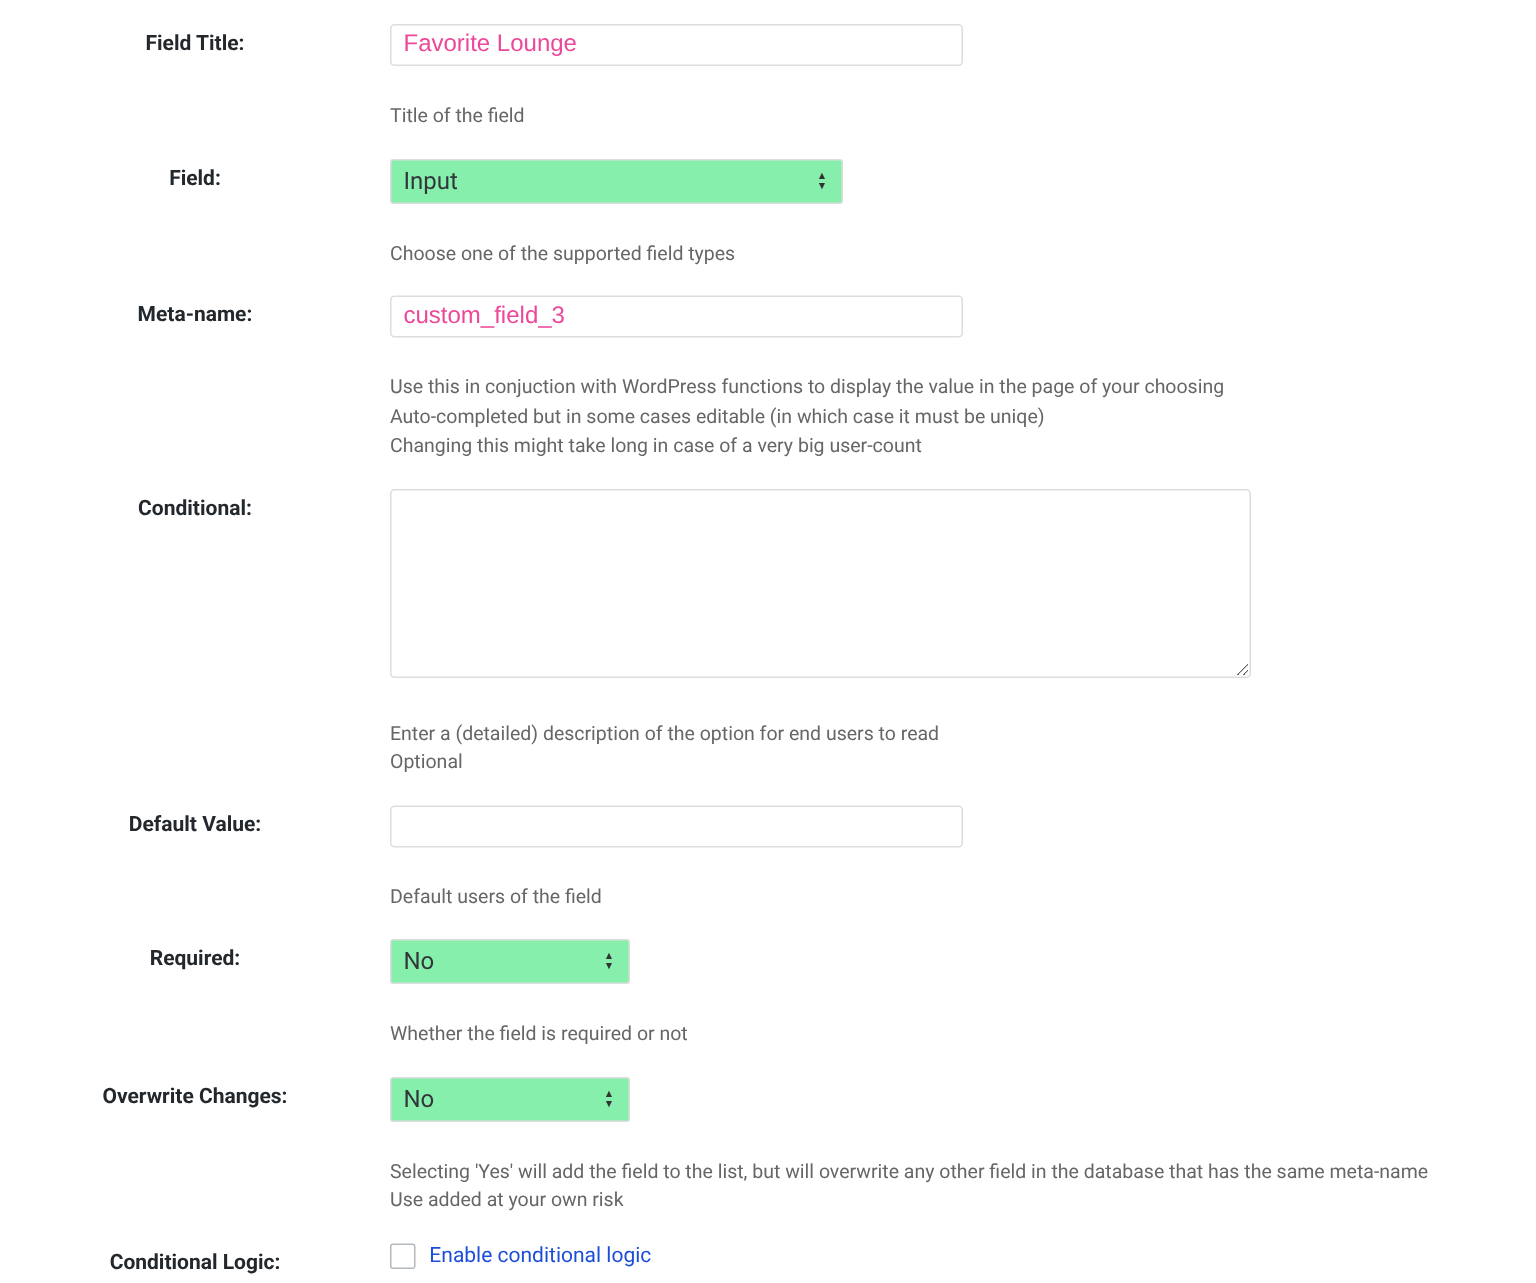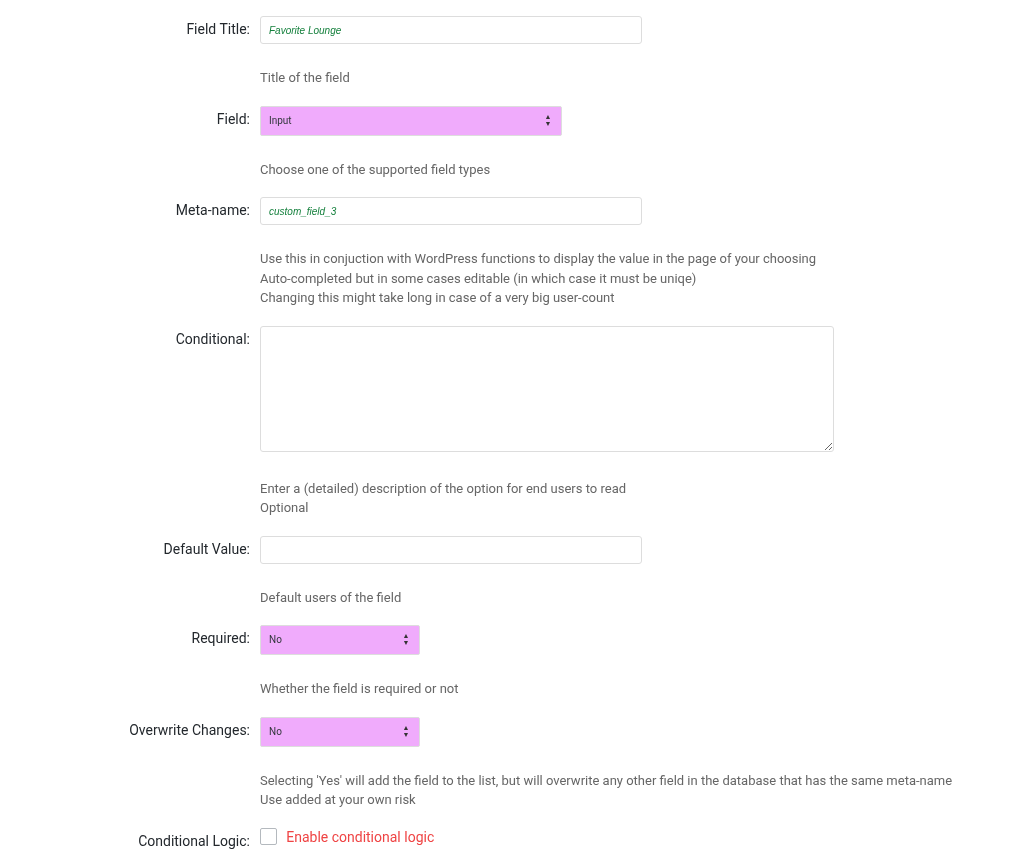--- a/index.html
+++ b/index.html
@@ -10,23 +10,23 @@
     font-size: 13px;
     color: #32373c;
     background: #fff;
     width: 1024px;
   }
   .form-table {
     width: 100%;
     border-collapse: collapse;
   }
   .form-table > tbody > tr > th {
-    text-align: right;
+    text-align: center;
     vertical-align: top;
-    font-weight: 400;
+    font-weight: 700;
     font-size: 14px;
     color: #23282d;
     padding: 12px 10px 12px 0;
     width: 250px;
     line-height: 1.3;
     white-space: nowrap;
   }
   .form-table > tbody > tr > td {
     vertical-align: top;
     padding: 8px 10px 10px 0;
@@ -39,42 +39,41 @@
     line-height: 1.5;
     font-size: 13px;
     margin-top: 24px;
   }
   input[type=text].reg {
     width: 382px;
     height: 28px;
     padding: 2px 8px;
     border: 1px solid #ddd;
     border-radius: 3px;
-    font-size: 10px;
+    font-size: 16px;
     background: #fff;
-    color: #15803d;
-    font-style: italic;
+    color: #ec4899;
   }
   textarea.reg {
     width: 574px;
     height: 126px;
     padding: 4px 6px;
     border: 1px solid #ddd;
     border-radius: 3px;
     font-size: 14px;
     resize: both;
   }
   .sel {
     border: 1px solid #ddd;
     border-radius: 2px;
-    background: #f0abfc;
+    background: #86efac;
     height: 30px;
     line-height: 28px;
     padding: 0 28px 0 8px;
-    font-size: 10px;
+    font-size: 16px;
     color: #32373c;
     cursor: pointer;
     position: relative;
   }
   .sel .caret {
     position: absolute;
     right: 6px;
     top: 50%;
     transform: translateY(-50%);
     display: block;
@@ -104,21 +103,21 @@
     border: 1px solid #b4b9be;
     background: #fff;
     border-radius: 2px;
     display: inline-block;
     vertical-align: middle;
     margin-right: 6px;
     cursor: pointer;
   }
   .cb-label {
     font-size: 14px;
-    color: #ef4444;
+    color: #1d4ed8;
     vertical-align: middle;
   }
 
   .buttons { margin-top: 18px; }
   .btn-primary {
     background: #0085ba;
     border: 1px solid #0073aa;
     color: #fff;
     font-size: 13px;
     padding: 6px 12px;

